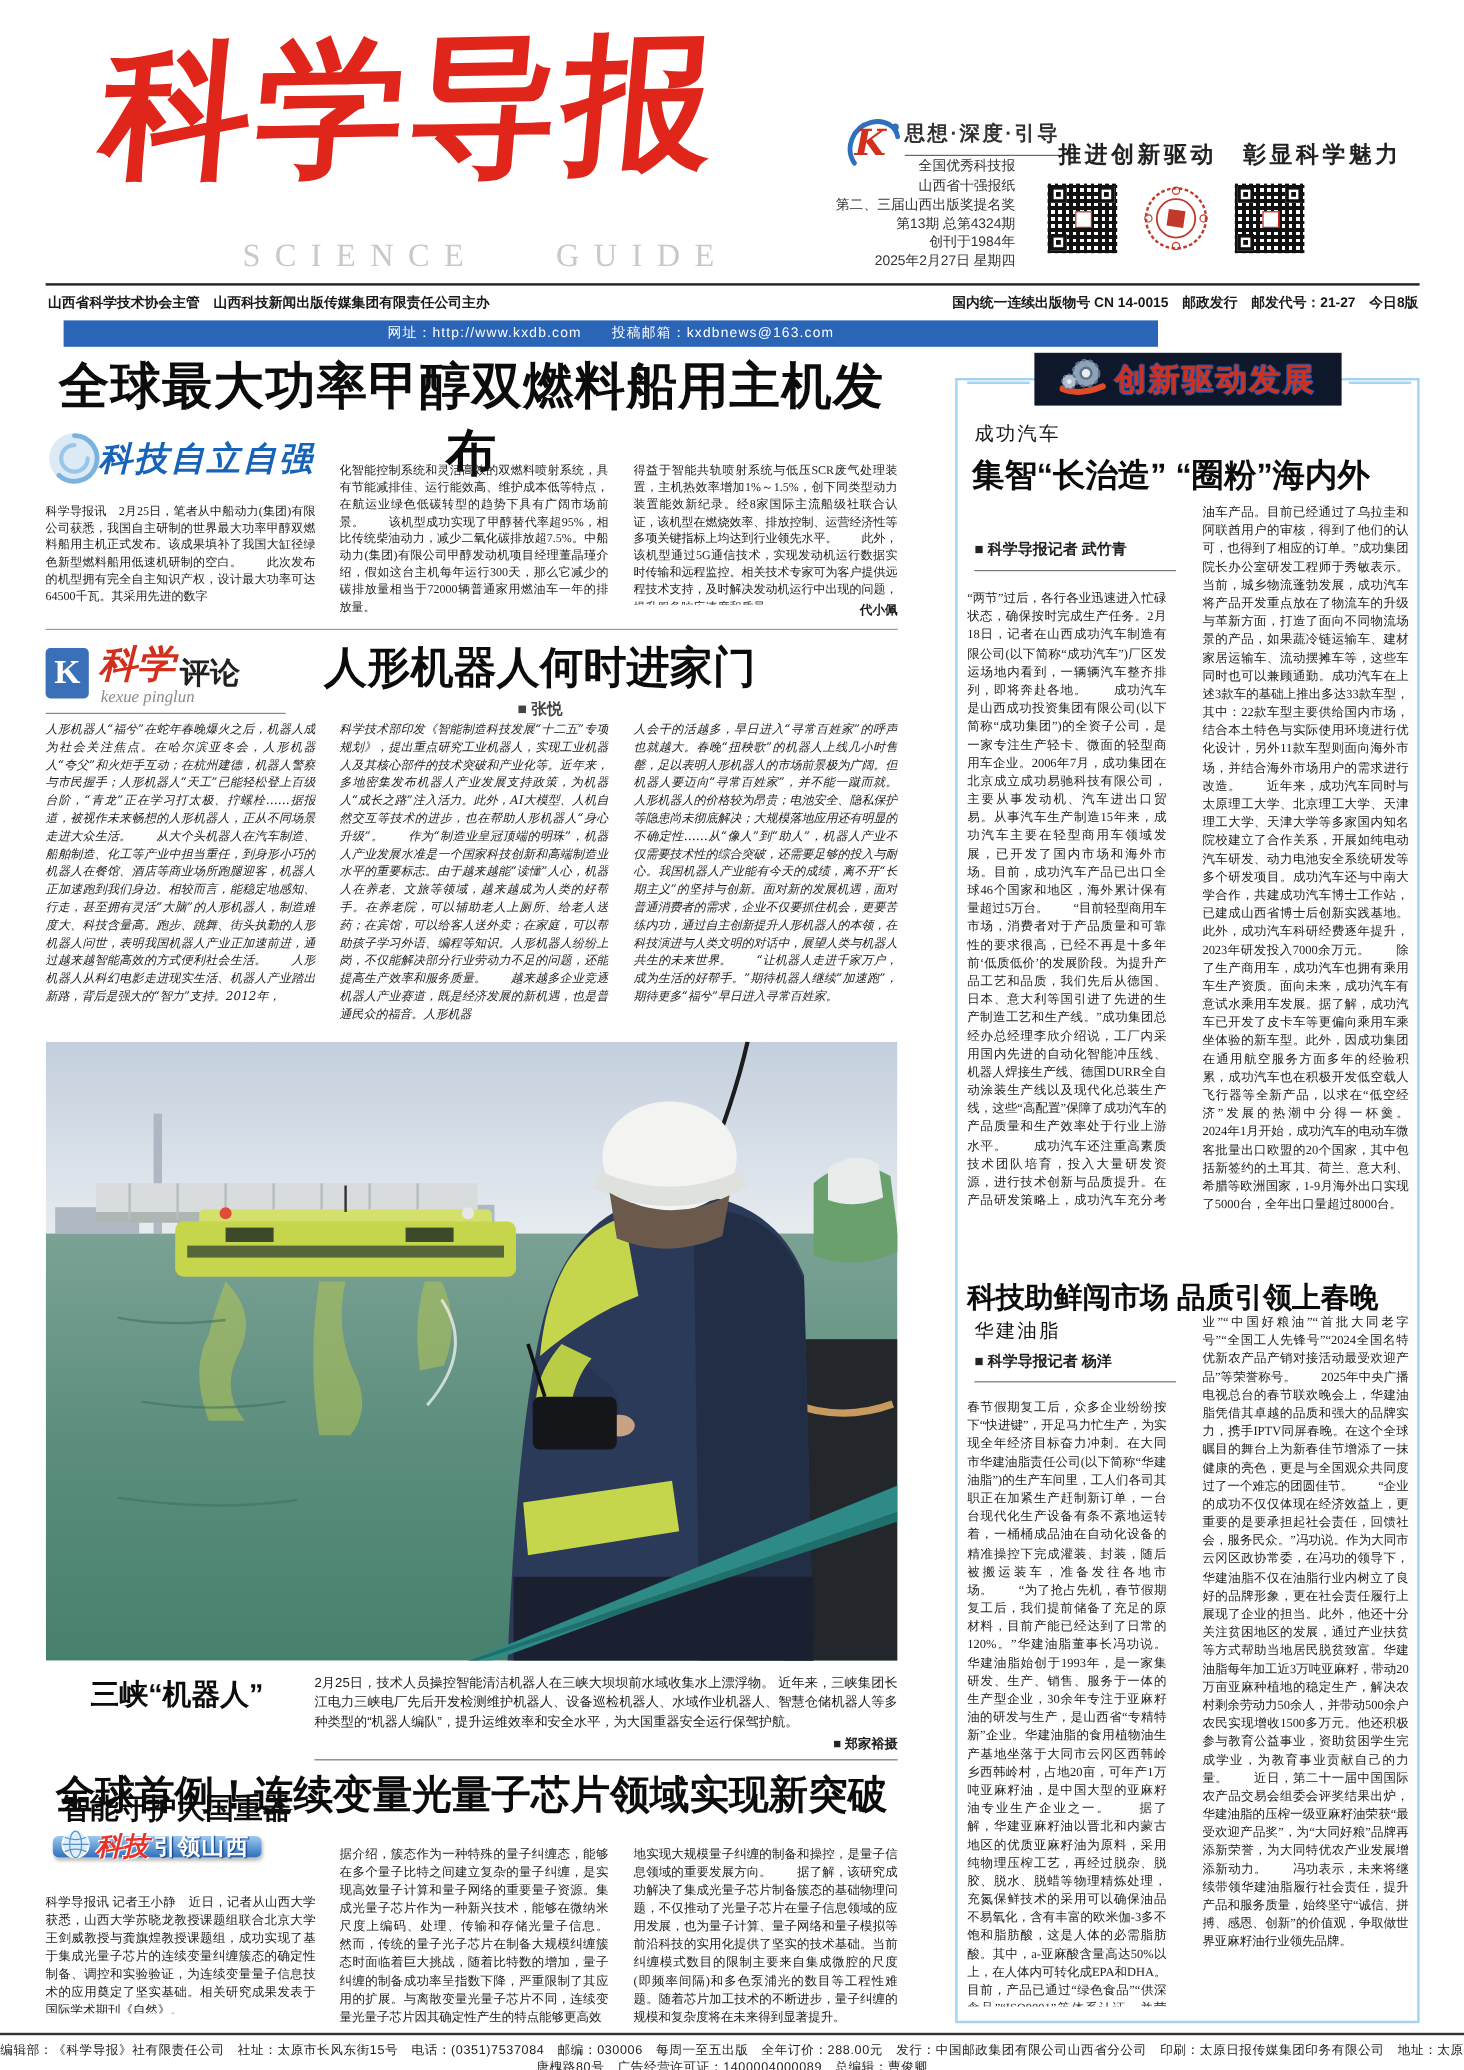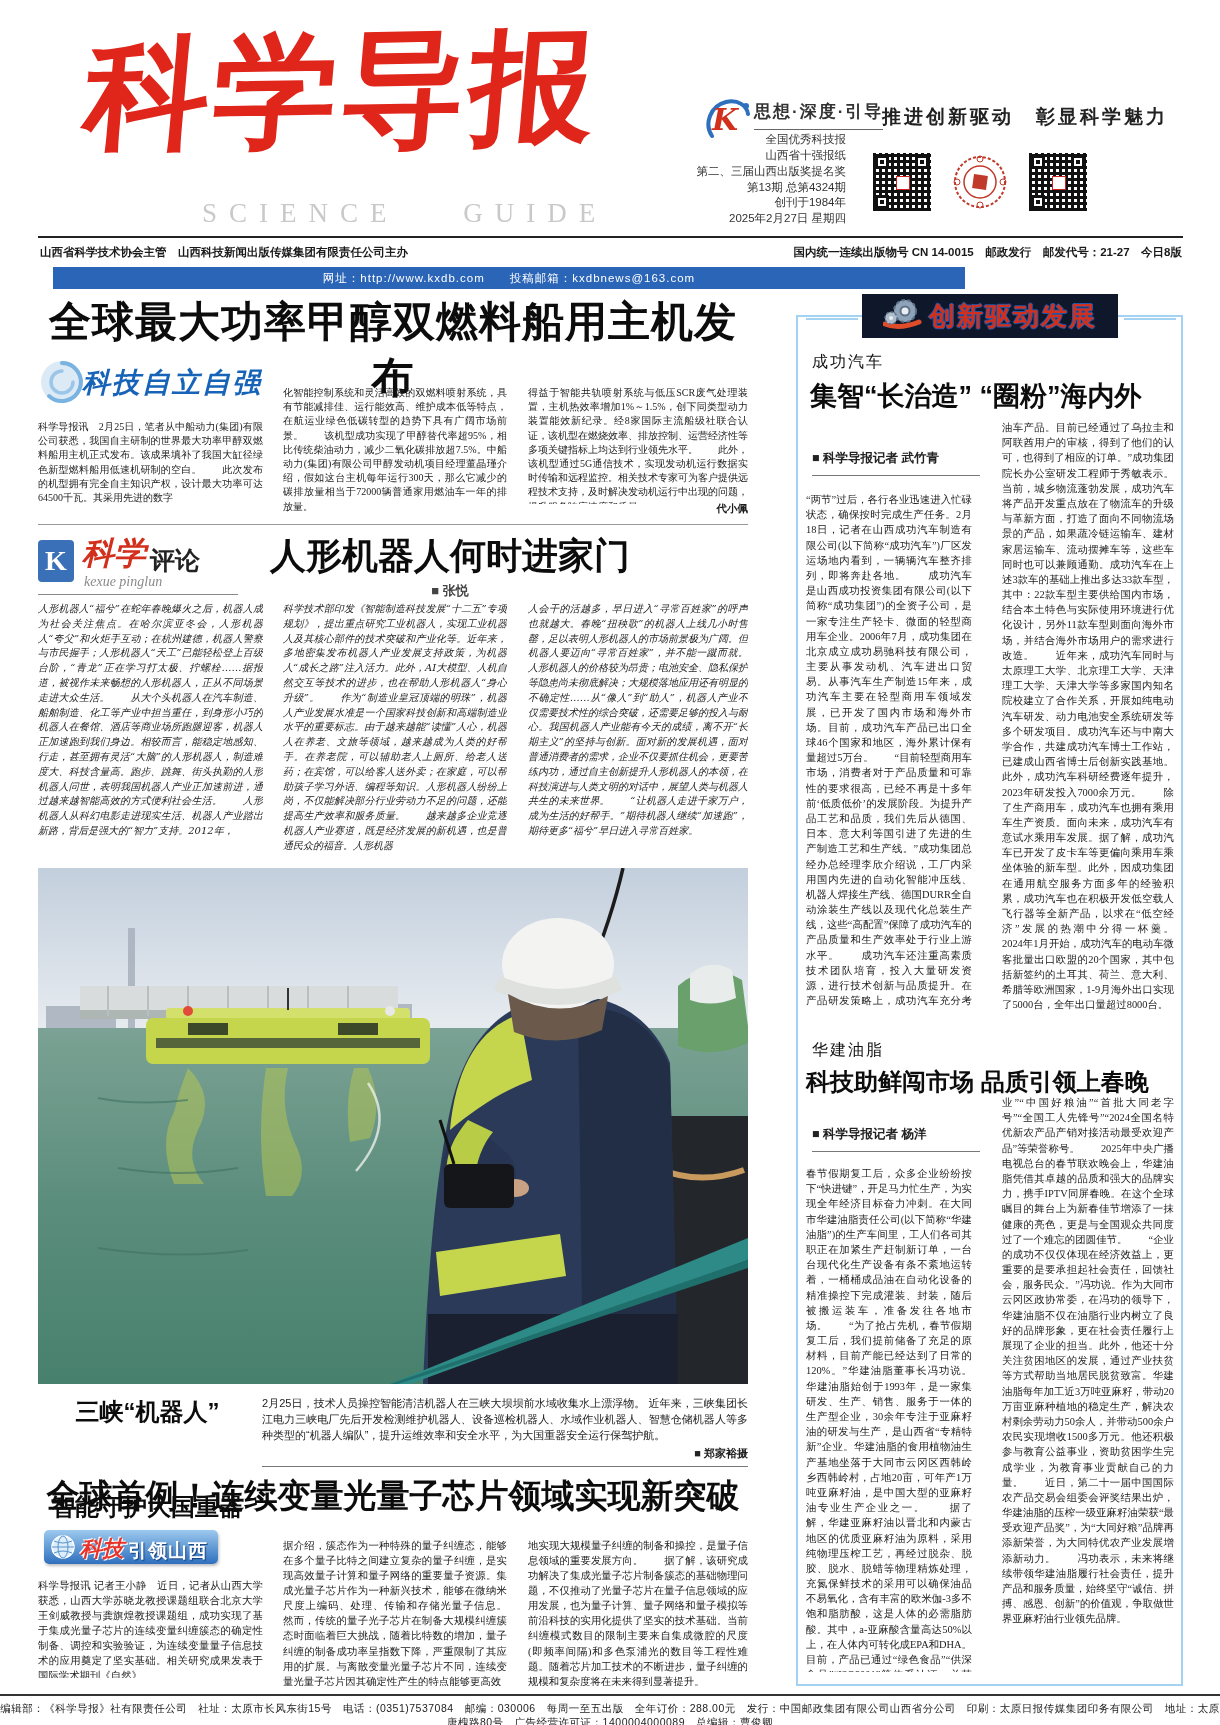--- a/index.html
+++ b/index.html
@@ -29,21 +29,21 @@
   .bluebar{background:#2b65b8;color:#fff;font-size:11.5px;line-height:22px;text-align:center;letter-spacing:1px;}
   .qr{width:58px;height:58px;background-color:#fff;position:absolute;
       background-image:repeating-linear-gradient(0deg,#111 0 3px,transparent 3px 6px),
                        repeating-linear-gradient(90deg,#111 0 3px,#fff 3px 6px);}
   .qr .eye{position:absolute;width:14px;height:14px;background:#fff;border:3px solid #111;box-sizing:border-box;}
   .qr .eye i{position:absolute;left:2px;top:2px;width:4px;height:4px;background:#111;display:block;}
   .qr .logo-dot{position:absolute;left:23px;top:23px;width:12px;height:12px;background:#fff;border:1px solid #c22;}
   .badge-blue-text{color:#1763b8;font-weight:bold;font-style:italic;font-size:28px;letter-spacing:2px;}
   .innov-text{font-size:26px;font-weight:bold;letter-spacing:2px;color:#d2301c;
      text-shadow:1px 0 0 #2456a8,-1px 0 0 #2456a8,0 1px 0 #2456a8,0 -1px 0 #2456a8;}
-  .sx-badge{display:flex;align-items:flex-end;gap:4px;height:34px;padding:0 10px 0 6px;border-radius:5px;
+  .sx-badge{display:flex;align-items:center;gap:4px;height:18px;padding:0 10px 0 6px;border-radius:5px;
      background:linear-gradient(180deg,#9cc9ee,#2e6fbe);box-shadow:1px 2px 3px rgba(0,0,0,0.25);}
   .sx-sci{font-family:"DejaVu Serif",serif;font-style:italic;font-weight:bold;font-size:22px;color:#e8332a;
      text-shadow:1px 1px 0 #fff,-1px -1px 0 #fff;}
   .sx-rest{font-size:19px;font-weight:bold;color:#fff;letter-spacing:1px;text-shadow:1px 1px 1px #14407e;}
   .kbox{background:#3a70b8;border-radius:4px;color:#fff;font-family:"Liberation Serif",serif;
      font-weight:bold;font-size:28px;text-align:center;line-height:42px;}
   .caption-title{font-size:24px;font-weight:bold;color:#0c0c0c;text-align:center;}
   .caption-text{font-size:11px;line-height:1.45;color:#1c1c1c;text-align:justify;}
   .footer-text{font-size:10.5px;color:#222;text-align:center;letter-spacing:0.5px;}
   .rightbox{border:2px solid #a3d2f2;box-sizing:border-box;}
@@ -66,21 +66,21 @@
 
   <div class="abs tagline hei" style="left:754px;top:100px;">思想·深度·引导</div>
   <div class="abs honors hei" style="left:626px;top:132px;width:220px;">
     <div>全国优秀科技报</div>
     <div>山西省十强报纸</div>
     <div>第二、三届山西出版奖提名奖</div>
     <div>第13期 总第4324期</div>
     <div>创刊于1984年</div>
     <div>2025年2月27日 星期四</div>
   </div>
-  <div class="abs slogan hei" style="left:882px;top:104px;">推进创新驱动　彰显科学魅力</div>
+  <div class="abs slogan hei" style="left:882px;top:116px;">推进创新驱动　彰显科学魅力</div>
 
   <div class="qr" style="left:873px;top:153px;">
     <span class="eye" style="left:2px;top:2px;">
         <i></i>
       </span>
     <span class="eye" style="right:2px;top:2px;">
         <i></i>
       </span>
     <span class="eye" style="left:2px;bottom:2px;">
         <i></i>
@@ -282,21 +282,21 @@
     </span>
     <span class="innov-text hei">创新驱动发展</span>
   </div>
 
   <div class="abs kicker hei" style="left:812px;top:352px;">成功汽车</div>
   <div class="abs headline hei" style="left:810px;top:380px;width:354px;font-size:27px;line-height:1.2;white-space:nowrap;">集智“长治造” “圈粉”海内外</div>
   <div class="abs byline byline-rule hei" style="left:812px;top:450px;width:168px;">■ 科学导报记者 武竹青</div>
   <div class="abs col rcol song" style="left:806px;top:492px;width:166px;height:516px;">“两节”过后，各行各业迅速进入忙碌状态，确保按时完成生产任务。2月18日，记者在山西成功汽车制造有限公司(以下简称“成功汽车”)厂区发运场地内看到，一辆辆汽车整齐排列，即将奔赴各地。　　成功汽车是山西成功投资集团有限公司(以下简称“成功集团”)的全资子公司，是一家专注生产轻卡、微面的轻型商用车企业。2006年7月，成功集团在北京成立成功易驰科技有限公司，主要从事发动机、汽车进出口贸易。从事汽车生产制造15年来，成功汽车主要在轻型商用车领域发展，已开发了国内市场和海外市场。目前，成功汽车产品已出口全球46个国家和地区，海外累计保有量超过5万台。　　“目前轻型商用车市场，消费者对于产品质量和可靠性的要求很高，已经不再是十多年前‘低质低价’的发展阶段。为提升产品工艺和品质，我们先后从德国、日本、意大利等国引进了先进的生产制造工艺和生产线。”成功集团总经办总经理李欣介绍说，工厂内采用国内先进的自动化智能冲压线、机器人焊接生产线、德国DURR全自动涂装生产线以及现代化总装生产线，这些“高配置”保障了成功汽车的产品质量和生产效率处于行业上游水平。　　成功汽车还注重高素质技术团队培育，投入大量研发资源，进行技术创新与品质提升。在产品研发策略上，成功汽车充分考量不同国家和地区的市场需求与消费特点，开发了相应的产品。“比如，前一段时间乌拉圭和阿联酋有柴油车的需求，我们针对这一市场需求开发了新的微型车柴</div>
   <div class="abs col rcol song" style="left:1002px;top:420px;width:172px;height:592px;">油车产品。目前已经通过了乌拉圭和阿联酋用户的审核，得到了他们的认可，也得到了相应的订单。”成功集团院长办公室研发工程师于秀敏表示。　　当前，城乡物流蓬勃发展，成功汽车将产品开发重点放在了物流车的升级与革新方面，打造了面向不同物流场景的产品，如果蔬冷链运输车、建材家居运输车、流动摆摊车等，这些车同时也可以兼顾通勤。成功汽车在上述3款车的基础上推出多达33款车型，其中：22款车型主要供给国内市场，结合本土特色与实际使用环境进行优化设计，另外11款车型则面向海外市场，并结合海外市场用户的需求进行改造。　　近年来，成功汽车同时与太原理工大学、北京理工大学、天津理工大学、天津大学等多家国内知名院校建立了合作关系，开展如纯电动汽车研发、动力电池安全系统研发等多个研发项目。成功汽车还与中南大学合作，共建成功汽车博士工作站，已建成山西省博士后创新实践基地。此外，成功汽车科研经费逐年提升，2023年研发投入7000余万元。　　除了生产商用车，成功汽车也拥有乘用车生产资质。面向未来，成功汽车有意试水乘用车发展。据了解，成功汽车已开发了皮卡车等更偏向乘用车乘坐体验的新车型。此外，因成功集团在通用航空服务方面多年的经验积累，成功汽车也在积极开发低空载人飞行器等全新产品，以求在“低空经济”发展的热潮中分得一杯羹。　　2024年1月开始，成功汽车的电动车微客批量出口欧盟的20个国家，其中包括新签约的土耳其、荷兰、意大利、希腊等欧洲国家，1-9月海外出口实现了5000台，全年出口量超过8000台。</div>
 
-  <div class="abs kicker hei" style="left:812px;top:1040px;">华建油脂</div>
+  <div class="abs kicker hei" style="left:812px;top:1099px;">华建油脂</div>
   <div class="abs headline hei" style="left:806px;top:1068px;width:372px;font-size:24px;line-height:1.2;white-space:nowrap;">科技助鲜闯市场 品质引领上春晚</div>
   <div class="abs byline byline-rule hei" style="left:812px;top:1126px;width:168px;">■ 科学导报记者 杨洋</div>
   <div class="abs col rcol song" style="left:806px;top:1166px;width:166px;height:506px;">春节假期复工后，众多企业纷纷按下“快进键”，开足马力忙生产，为实现全年经济目标奋力冲刺。在大同市华建油脂责任公司(以下简称“华建油脂”)的生产车间里，工人们各司其职正在加紧生产赶制新订单，一台台现代化生产设备有条不紊地运转着，一桶桶成品油在自动化设备的精准操控下完成灌装、封装，随后被搬运装车，准备发往各地市场。　　“为了抢占先机，春节假期复工后，我们提前储备了充足的原材料，目前产能已经达到了日常的120%。”华建油脂董事长冯功说。　　华建油脂始创于1993年，是一家集研发、生产、销售、服务于一体的生产型企业，30余年专注于亚麻籽油的研发与生产，是山西省“专精特新”企业。华建油脂的食用植物油生产基地坐落于大同市云冈区西韩岭乡西韩岭村，占地20亩，可年产1万吨亚麻籽油，是中国大型的亚麻籽油专业生产企业之一。　　据了解，华建亚麻籽油以晋北和内蒙古地区的优质亚麻籽油为原料，采用纯物理压榨工艺，再经过脱杂、脱胶、脱水、脱蜡等物理精炼处理，充氮保鲜技术的采用可以确保油品不易氧化，含有丰富的欧米伽-3多不饱和脂肪酸，这是人体的必需脂肪酸。其中，a-亚麻酸含量高达50%以上，在人体内可转化成EPA和DHA。目前，产品已通过“绿色食品”“供深食品”“ISO9001”等体系认证，并荣获“山西省农业产业化省级重点龙头企</div>
   <div class="abs col rcol song" style="left:1002px;top:1095px;width:172px;height:578px;">业”“中国好粮油”“首批大同老字号”“全国工人先锋号”“2024全国名特优新农产品产销对接活动最受欢迎产品”等荣誉称号。　　2025年中央广播电视总台的春节联欢晚会上，华建油脂凭借其卓越的品质和强大的品牌实力，携手IPTV同屏春晚。在这个全球瞩目的舞台上为新春佳节增添了一抹健康的亮色，更是与全国观众共同度过了一个难忘的团圆佳节。　　“企业的成功不仅仅体现在经济效益上，更重要的是要承担起社会责任，回馈社会，服务民众。”冯功说。作为大同市云冈区政协常委，在冯功的领导下，华建油脂不仅在油脂行业内树立了良好的品牌形象，更在社会责任履行上展现了企业的担当。此外，他还十分关注贫困地区的发展，通过产业扶贫等方式帮助当地居民脱贫致富。华建油脂每年加工近3万吨亚麻籽，带动20万亩亚麻种植地的稳定生产，解决农村剩余劳动力50余人，并带动500余户农民实现增收1500多万元。他还积极参与教育公益事业，资助贫困学生完成学业，为教育事业贡献自己的力量。　　近日，第二十一届中国国际农产品交易会组委会评奖结果出炉，华建油脂的压榨一级亚麻籽油荣获“最受欢迎产品奖”，为“大同好粮”品牌再添新荣誉，为大同特优农产业发展增添新动力。　　冯功表示，未来将继续带领华建油脂履行社会责任，提升产品和服务质量，始终坚守“诚信、拼搏、感恩、创新”的价值观，争取做世界亚麻籽油行业领先品牌。</div>
 
   <div class="abs" style="left:0;top:1694px;width:1220px;height:1.5px;background:#333;"></div>
   <div class="abs footer-text hei" style="left:0;top:1702px;width:1220px;">编辑部：《科学导报》社有限责任公司　社址：太原市长风东街15号　电话：(0351)7537084　邮编：030006　每周一至五出版　全年订价：288.00元　发行：中国邮政集团有限公司山西省分公司　印刷：太原日报传媒集团印务有限公司　地址：太原唐槐路80号　广告经营许可证：1400004000089　总编辑：曹俊卿</div>
 
 </div>
 

